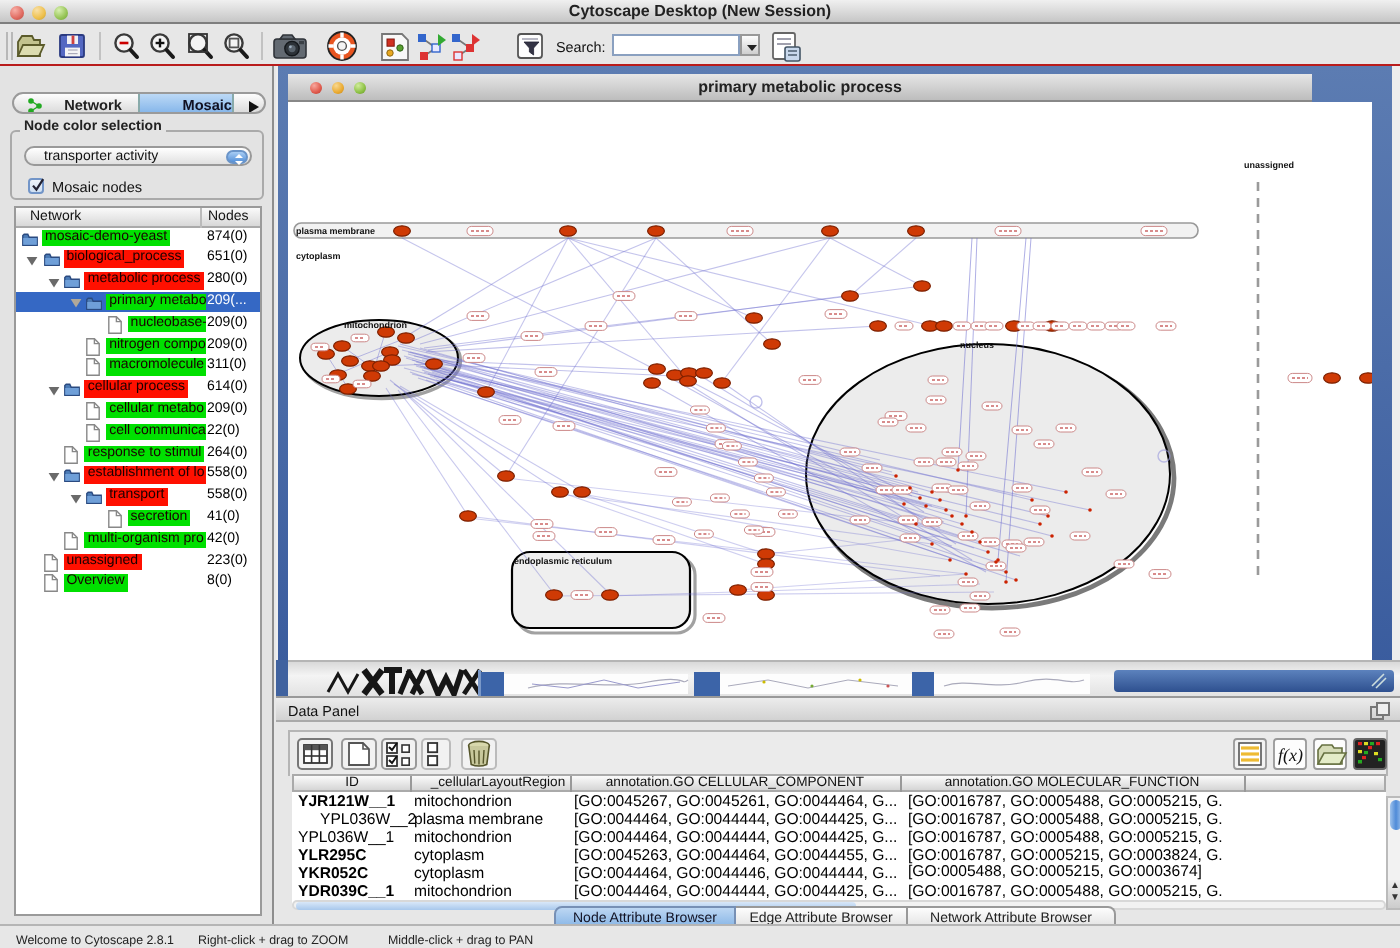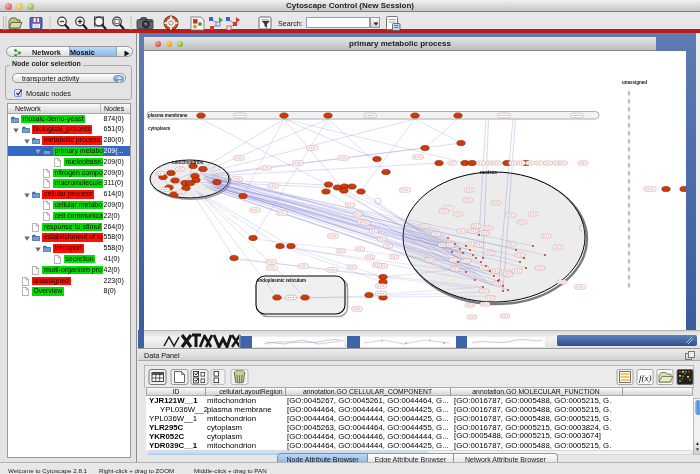--- a/index.html
+++ b/index.html
@@ -3,24 +3,24 @@
 * { margin:0; padding:0; box-sizing:border-box; }
 body { width:700px; height:474px; font-family:"Liberation Sans",sans-serif; overflow:hidden; position:relative; background:#e8e8e8; }
 .abs { position:absolute; }
 .tc { position:absolute; font-size:7.8px; line-height:8.2px; color:#000; white-space:nowrap; overflow:hidden; }
 </style></head><body>
 
 <div class="abs" style="left:0;top:0;width:700px;height:12px;background:linear-gradient(#f0f0f0,#c6c6c6);border-bottom:1px solid #7e7e7e">
  <div class="abs" style="left:5px;top:2.5px;width:7px;height:7px;border-radius:50%;background:radial-gradient(circle at 35% 30%,#f8b0a8,#e06a60 60%,#b04a40)"></div>
  <div class="abs" style="left:16px;top:2.5px;width:7px;height:7px;border-radius:50%;background:radial-gradient(circle at 35% 30%,#f8e0a8,#eec04c 60%,#c09a30)"></div>
  <div class="abs" style="left:27px;top:2.5px;width:7px;height:7px;border-radius:50%;background:radial-gradient(circle at 35% 30%,#d8f0b0,#96c455 60%,#6ea238)"></div>
- <div style="text-align:center;font-size:8px;line-height:12px;color:#222;font-weight:bold">Cytoscape Control (New Session)</div>
+ <div style="text-align:center;font-size:8px;line-height:12px;color:#222;font-weight:bold">Cytoscape Desktop (New Session)</div>
 </div>
 
-<div class="abs" id="toolbar" style="left:0;top:12px;width:700px;height:21px;background:#e7e7e7;border-bottom:4px solid #b91c1c">
+<div class="abs" id="toolbar" style="left:0;top:12px;width:700px;height:21px;background:#e7e7e7;border-bottom:1px solid #b91c1c">
  <svg width="700" height="21" viewBox="0 0 700 21" xmlns="http://www.w3.org/2000/svg">
   <path d="M3.5 4 L3.5 18 M6 4 L6 18" stroke="#b8b8b8" stroke-width="1"></path>
 
   <path d="M9 9 L11 6 L16 6 L17 8 L20 8 L20 16 L9 16 Z" fill="#c2c28e" stroke="#5a5a2a" stroke-width="0.9"></path>
   <path d="M9 16 L11.5 10.5 L22 10.5 L19.5 16 Z" fill="#dcdcb0" stroke="#5a5a2a" stroke-width="0.9"></path>
 
   <rect x="30" y="5.5" width="12" height="11" rx="1" fill="#5468c2" stroke="#2a3a80" stroke-width="0.9"></rect>
   <rect x="33.5" y="5.8" width="5.5" height="4.2" fill="#f0f0f4"></rect>
   <rect x="35.8" y="5.8" width="1.4" height="4.2" fill="#d04040"></rect>
   <rect x="32.5" y="11.8" width="7.5" height="4.4" fill="#f4f4f6"></rect>
@@ -100,21 +100,21 @@
   <line x1="9" y1="10.5" x2="13.5" y2="10.5" stroke="#456" stroke-width="0.7"></line>
       <line x1="9" y1="12.5" x2="13.5" y2="12.5" stroke="#456" stroke-width="0.7"></line>
  </svg>
 </div>
 
 <div class="abs" style="left:0;top:33px;width:137px;height:429px;background:#e3e3e3;border-right:1px solid #8e8e8e">
 
  <div class="abs" style="left:6px;top:13px;width:127px;height:11px;border:1px solid #9a9a9a;border-radius:5.5px;background:linear-gradient(#fdfdfd,#dcdcdc);overflow:hidden">
    <div class="abs" style="left:62px;top:0;width:48px;height:11px;background:linear-gradient(#bcd9f6,#7cb0e8);border-left:1px solid #8aa;border-right:1px solid #8aa"></div>
    <div class="abs" style="left:17px;top:0;width:45px;font-size:7.3px;font-weight:bold;line-height:11px;color:#222;text-align:center">Network</div>
-   <div class="abs" style="left:63px;top:0;width:46px;font-size:7.3px;font-weight:bold;line-height:11px;color:#112;text-align:left">Mosaic</div>
+   <div class="abs" style="left:63px;top:0;width:46px;font-size:7.3px;font-weight:bold;line-height:11px;color:#112;text-align:right">Mosaic</div>
    <svg class="abs" style="left:7px;top:2px" width="7" height="8" viewBox="0 0 7 8">
         <circle cx="1.5" cy="1.5" r="1.4" fill="#2a2"></circle>
         <circle cx="5.5" cy="4" r="1.4" fill="#2a2"></circle>
         <circle cx="1.5" cy="6.5" r="1.4" fill="#2a2"></circle>
         <path d="M1.5 1.5 L5.5 4 L1.5 6.5" stroke="#2a2" stroke-width="0.7" fill="none"></path>
       </svg>
    <svg class="abs" style="left:117px;top:2.5px" width="6" height="7" viewBox="0 0 6 7">
         <path d="M0.5 0.5 L5.5 3.5 L0.5 6.5 Z" fill="#111"></path>
       </svg>
  </div>

